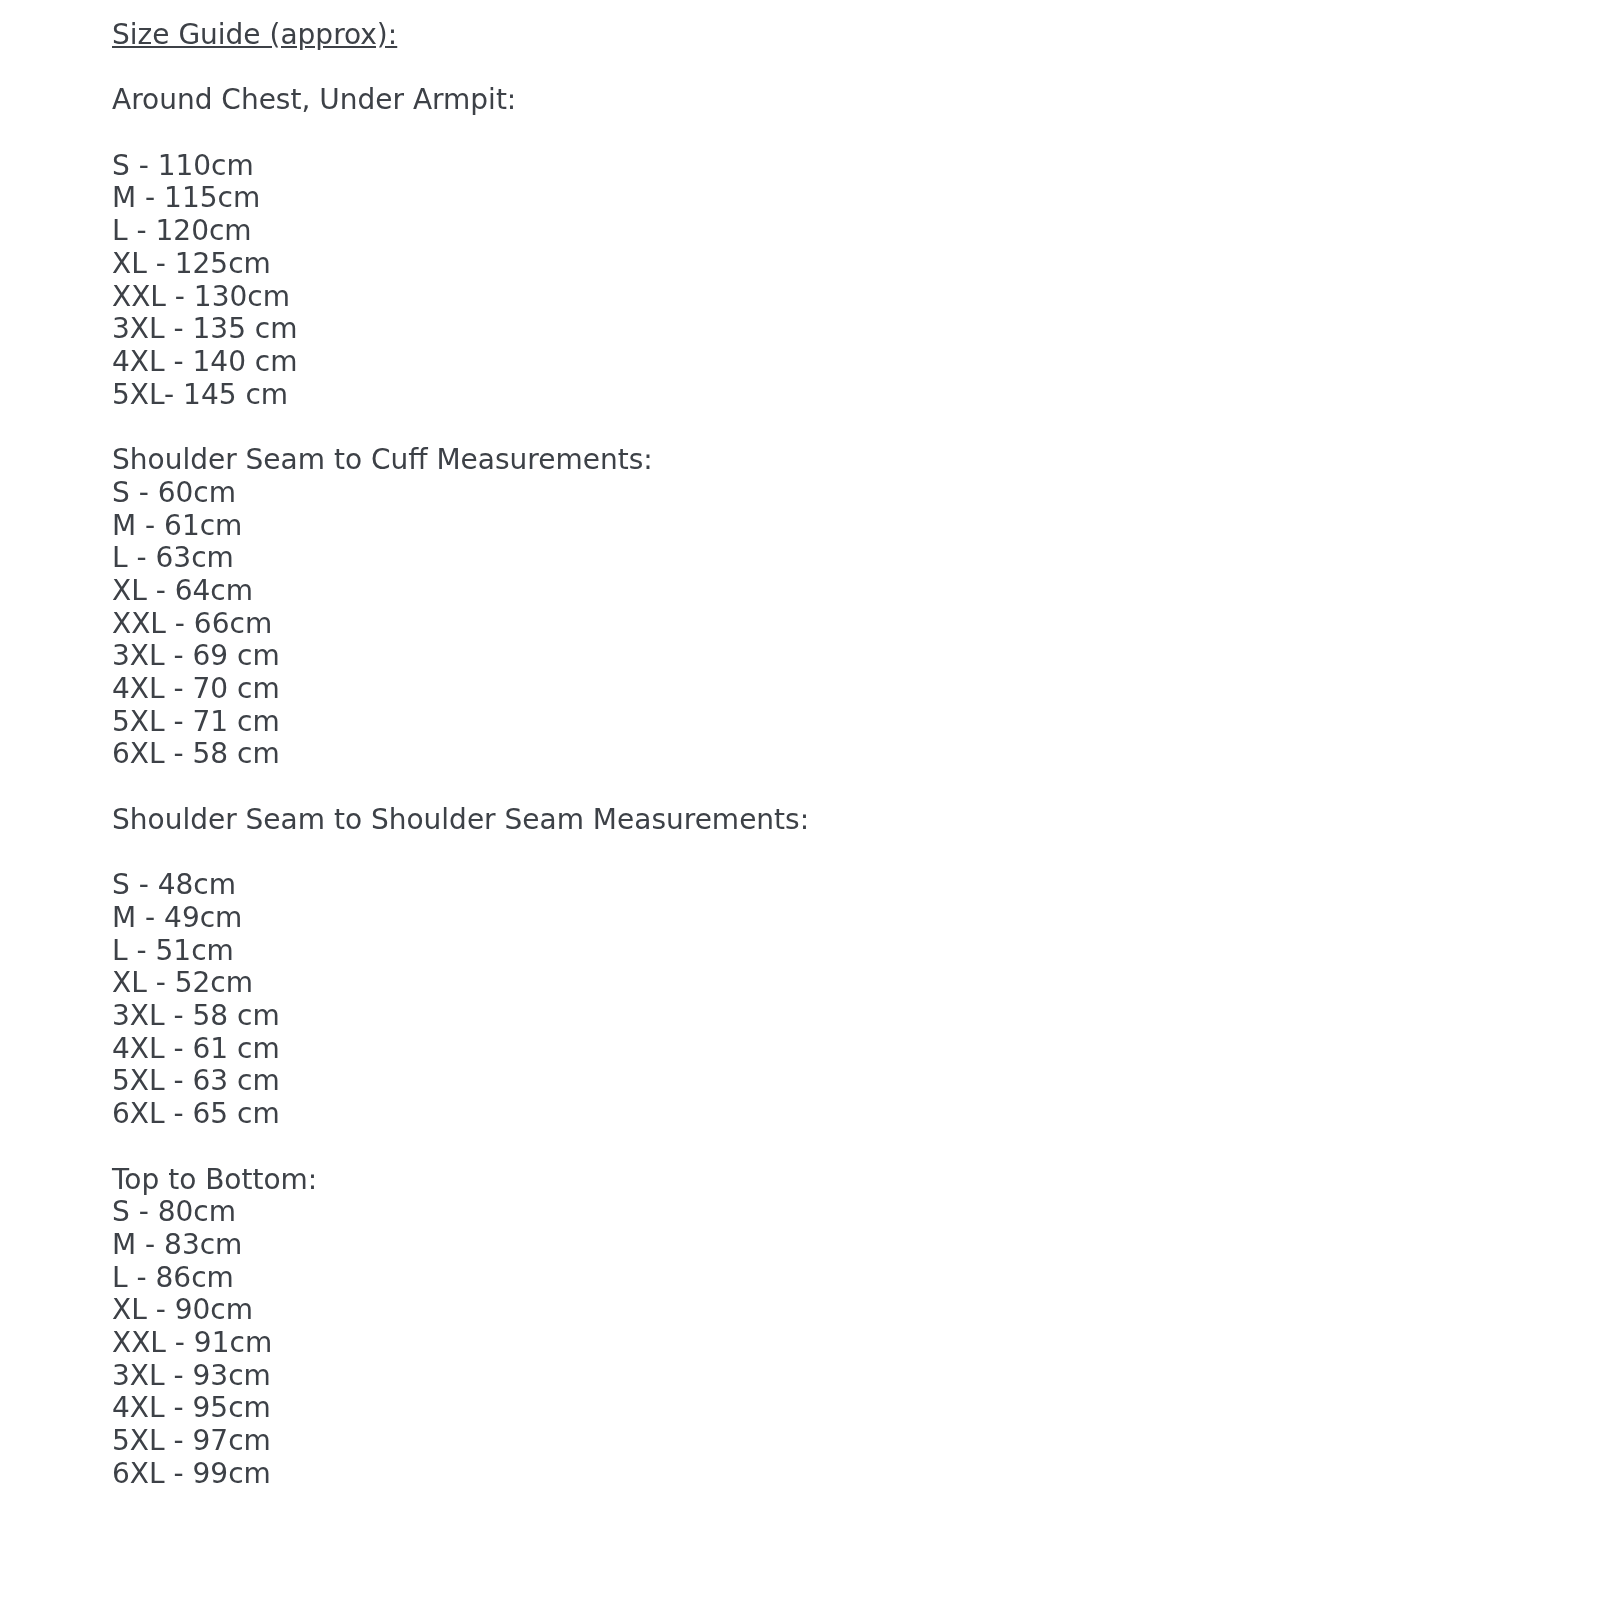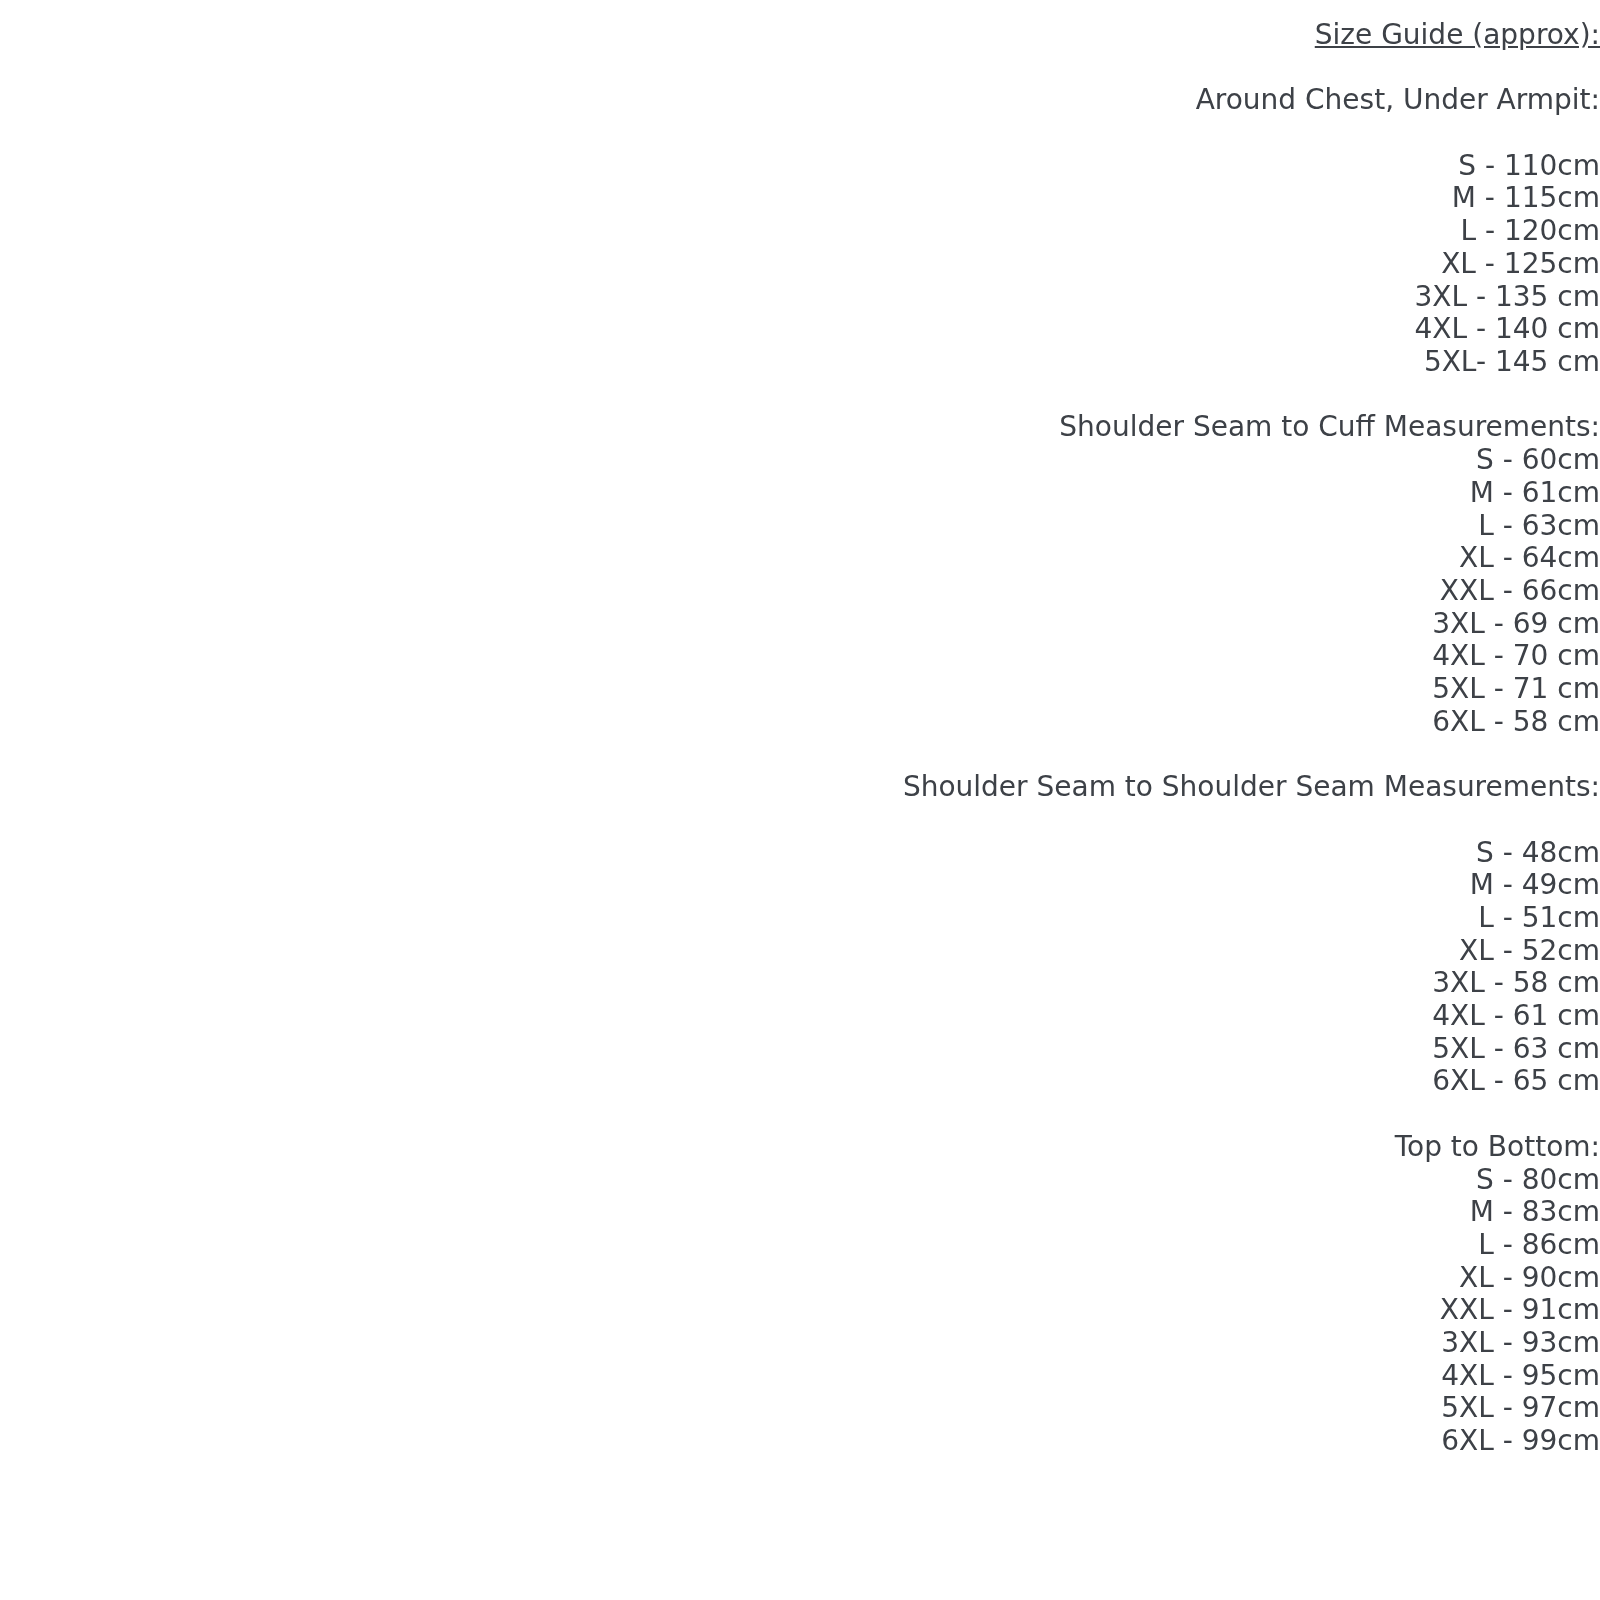--- a/index.html
+++ b/index.html
@@ -13,21 +13,21 @@
     overflow: hidden;
     font-family: "DejaVu Sans", "Liberation Sans", sans-serif;
     color: #3d4147;
   }
   main.content {
     box-sizing: border-box;
     width: 1600px;
     height: 1600px;
     padding-top: 19px;
     padding-left: 112px; 
-    text-align: right;
+    text-align: left;
   }
   .line {
     margin: 0;
     font-size: 28px;
     line-height: 32.7px;
     white-space: pre;
     font-weight: 400;
   }
   .title {
     text-decoration: underline;
@@ -42,20 +42,21 @@
 <main class="content">
   <p class="line title">Size Guide (approx):</p>
   <div class="sp"></div>
   <div>
       <p class="line heading">Around Chest, Under Armpit:</p>
       <div class="sp"></div>
       <p class="line">S - 110cm</p>
       <p class="line">M - 115cm</p>
       <p class="line">L - 120cm</p>
       <p class="line">XL - 125cm</p>
+      <p class="line">XXL - 130cm</p>
       <p class="line">3XL - 135 cm</p>
       <p class="line">4XL - 140 cm</p>
       <p class="line">5XL- 145 cm</p>
       <div class="sp"></div>
       <p class="line heading">Shoulder Seam to Cuff Measurements:</p>
       <p class="line">S - 60cm</p>
       <p class="line">M - 61cm</p>
       <p class="line">L - 63cm</p>
       <p class="line">XL - 64cm</p>
       <p class="line">XXL - 66cm</p>

